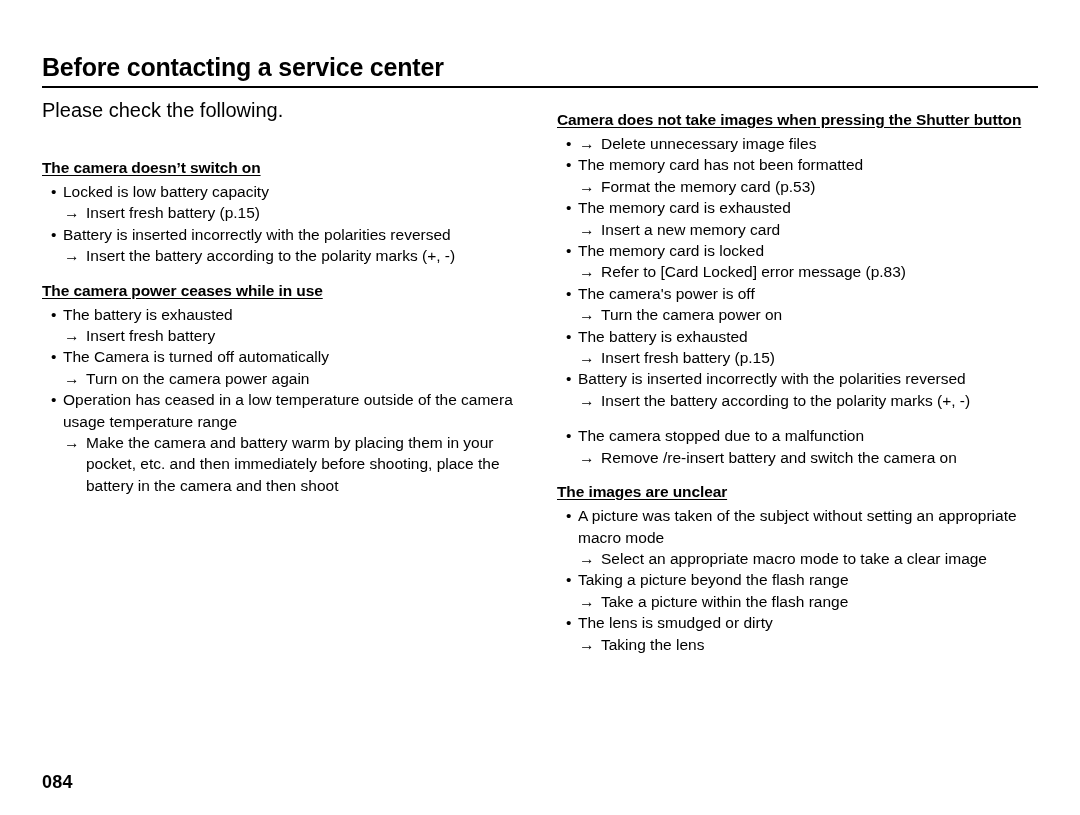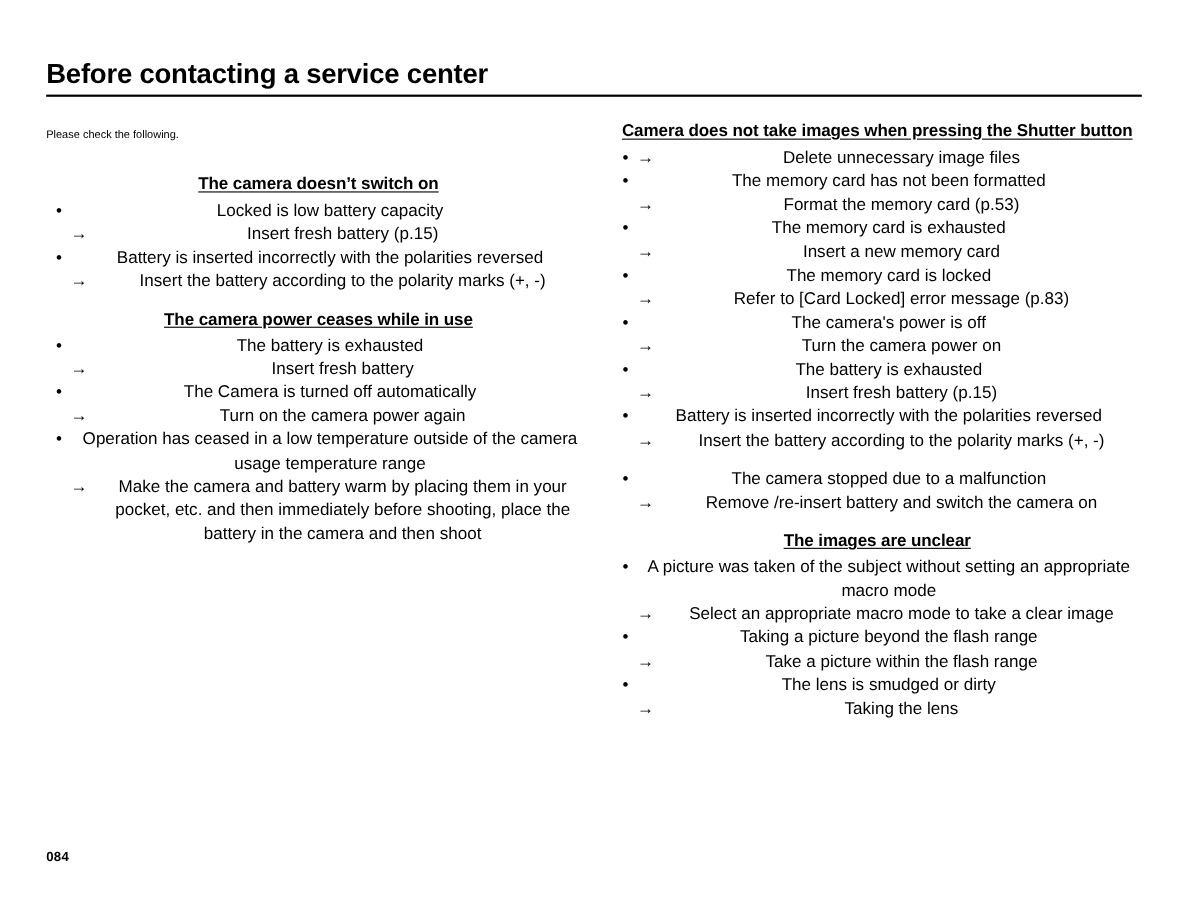--- a/index.html
+++ b/index.html
@@ -42,22 +42,22 @@
     margin-top: 4px;
     border-top: 2px solid #000000;
     width: 996px;
     height: 0;
   }
 
   
   .intro {
     position: absolute;
     left: 42px;
-    top: 112px;
-    font-size: 10px;
+    top: 100px;
+    font-size: 20px;
     line-height: 21px;
     white-space: nowrap;
     text-align: right;
   }
 
   
   .col {
     position: absolute;
     top: 110px;
   }
@@ -67,21 +67,20 @@
   }
   .col-right {
     left: 557px;
     width: 481px;
   }
   .col-left { top: 158px; }
   .col-right { top: 110px; }
 
   .section {
     margin-bottom: 14px;
-    text-align: center;
   }
   .section:last-child { margin-bottom: 0; }
 
   .section-heading {
     font-size: 15.5px;
     font-weight: bold;
     line-height: 19px;
     text-decoration: underline;
     text-underline-offset: 2px;
     display: inline-block;
@@ -125,21 +124,21 @@
     top: 0;
     line-height: 21.4px;
     font-size: 15.5px;
   }
 
   
   .page-number {
     position: absolute;
     left: 42px;
     top: 772px;
-    font-size: 12px;
+    font-size: 18px;
     font-weight: bold;
     letter-spacing: 0.3px;
   }
 </style>
 </head>
 <body>
 
 <div class="page">
 
   <div class="title-block">

